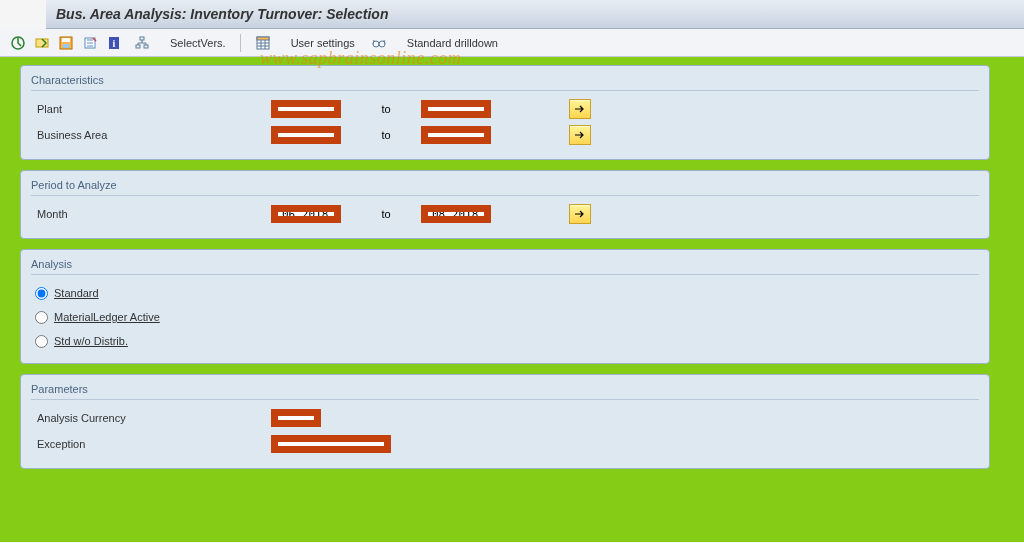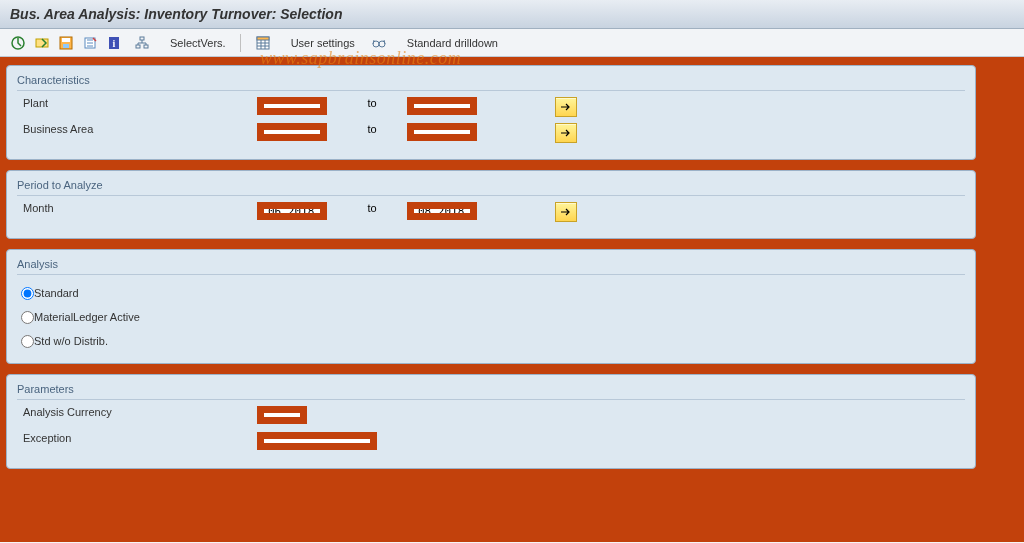--- a/index.html
+++ b/index.html
@@ -12,20 +12,21 @@
       overflow: hidden;
     }
     .title-bar {
       background: linear-gradient(to bottom, #e8edf3, #c8d3e0);
       border-bottom: 1px solid #a0b0c0;
       padding: 6px 10px;
       font-size: 14px;
       font-weight: bold;
       font-style: italic;
       color: #333;
+      margin-left: 46px;
     }
     .toolbar {
       background: #f2f4f7;
       border-bottom: 1px solid #c0cad6;
       padding: 4px 8px;
       display: flex;
       align-items: center;
       gap: 4px;
       height: 28px;
     }
@@ -45,42 +46,43 @@
     }
     .tool-text-btn {
       display: inline-flex;
       align-items: center;
       gap: 20px;
       padding: 2px 6px;
       cursor: pointer;
       color: #333;
     }
     .content {
-      padding: 8px 6px;
-      background: #c2410c;
+      padding: 8px 20px;
+      background: #84cc16;
       height: calc(100% - 58px);
       overflow: auto;
     }
     .groupbox {
       border: 1px solid #9cb2c8;
       border-radius: 4px;
       background: #dde8f1;
       margin-bottom: 10px;
       padding: 8px 10px 10px 10px;
       width: 970px;
     }
     .group-title {
       color: #4a647f;
       font-size: 11px;
       margin-bottom: 6px;
       padding-bottom: 4px;
       border-bottom: 1px solid #b8c8d8;
     }
     .row {
       display: flex;
+      align-items: center;
       height: 24px;
       margin-bottom: 2px;
     }
     .label {
       width: 240px;
       color: #333;
       padding-left: 6px;
     }
     .field-from { width: 80px; }
     .gap-to { width: 70px; display: flex; justify-content: center; }
@@ -107,22 +109,23 @@
       align-items: center;
       justify-content: center;
       box-shadow: inset 0 1px 0 rgba(255,255,255,0.5);
       cursor: pointer;
     }
     .radio-row {
       display: flex;
       align-items: center;
       height: 24px;
       padding-left: 4px;
-      gap: 0;
-      color: #333;
+      gap: 6px;
+      color: #333;
+      text-decoration: underline;
     }
     .radio-row input[type="radio"] {
       width: 13px;
       height: 13px;
     }
     .watermark {
       position: absolute;
       left: 260px;
       top: 48px;
       color: rgba(230, 130, 20, 0.6);

